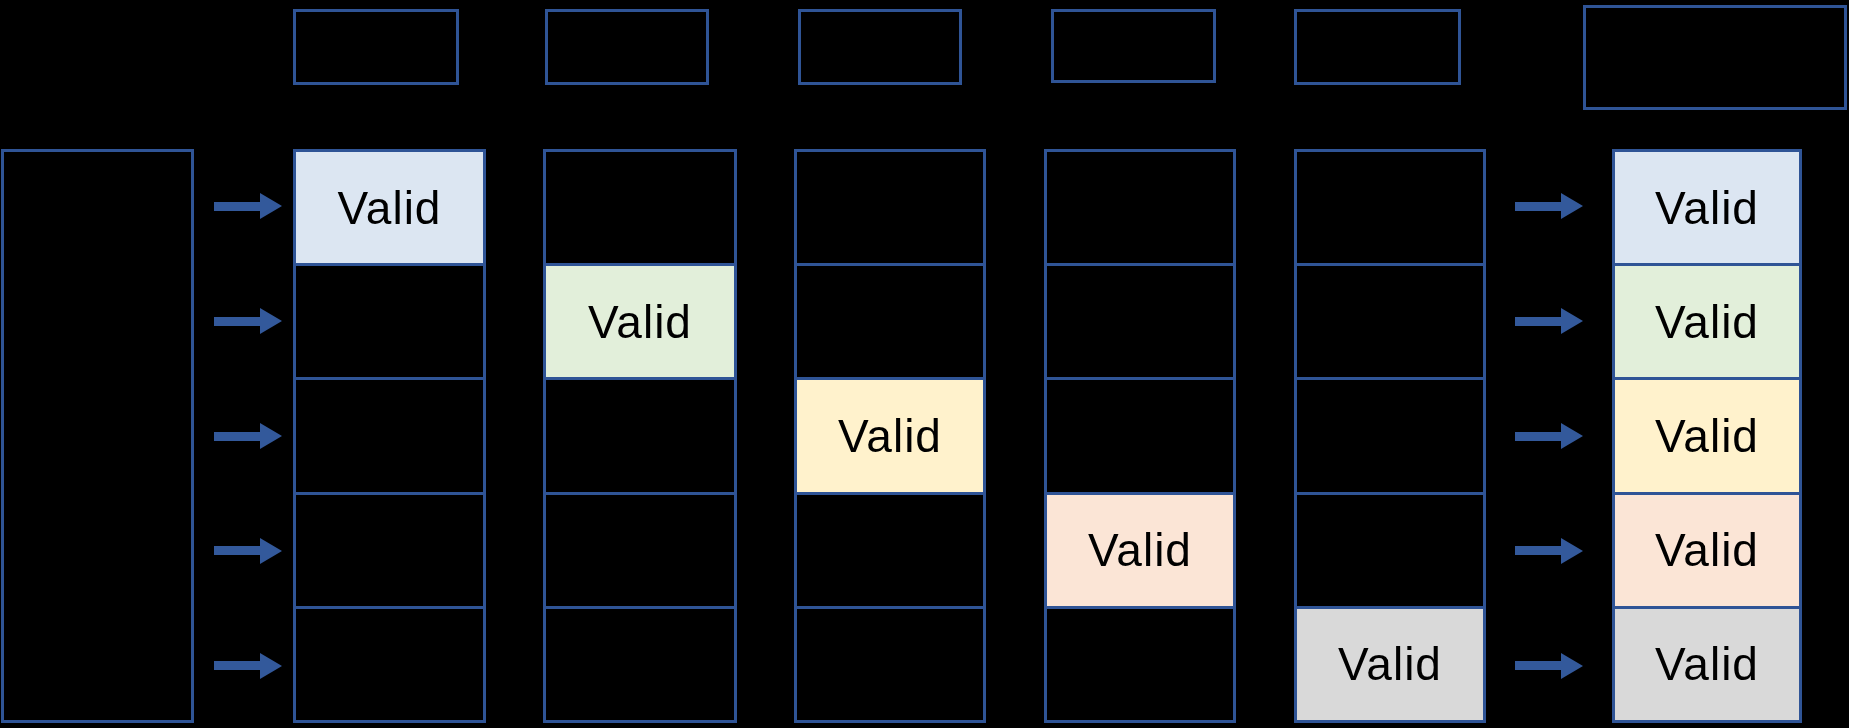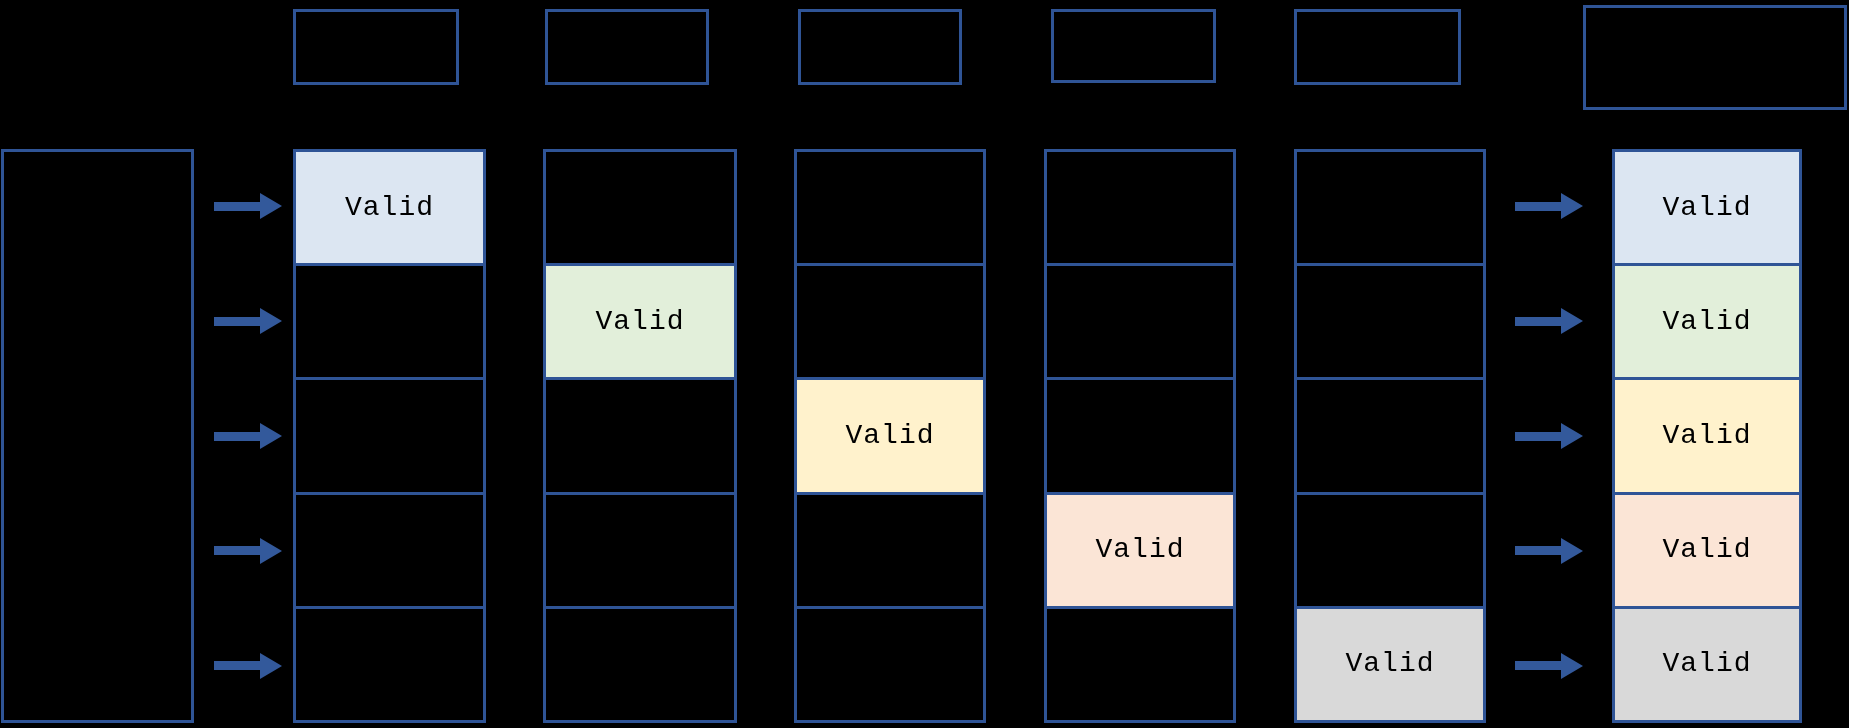--- a/index.html
+++ b/index.html
@@ -46,23 +46,22 @@
   .result { left: 1612px; width: 190px; }
 
   .cell {
     flex: 1;
     box-sizing: border-box;
     border: 3px solid var(--line, #2f5496);
     display: flex;
     align-items: center;
     justify-content: center;
     color: var(--text, #000);
-    font-size: 28px;
+    font-size: 46px;
     letter-spacing: 1px;
-    font-family: Liberation Mono, monospace;
   }
   .cell.stack { margin-top: -3px; }
   .vlabel { line-height: 1; }
 
   
   .arrow {
     position: absolute;
     display: flex;
     align-items: center;
     height: 26px;

